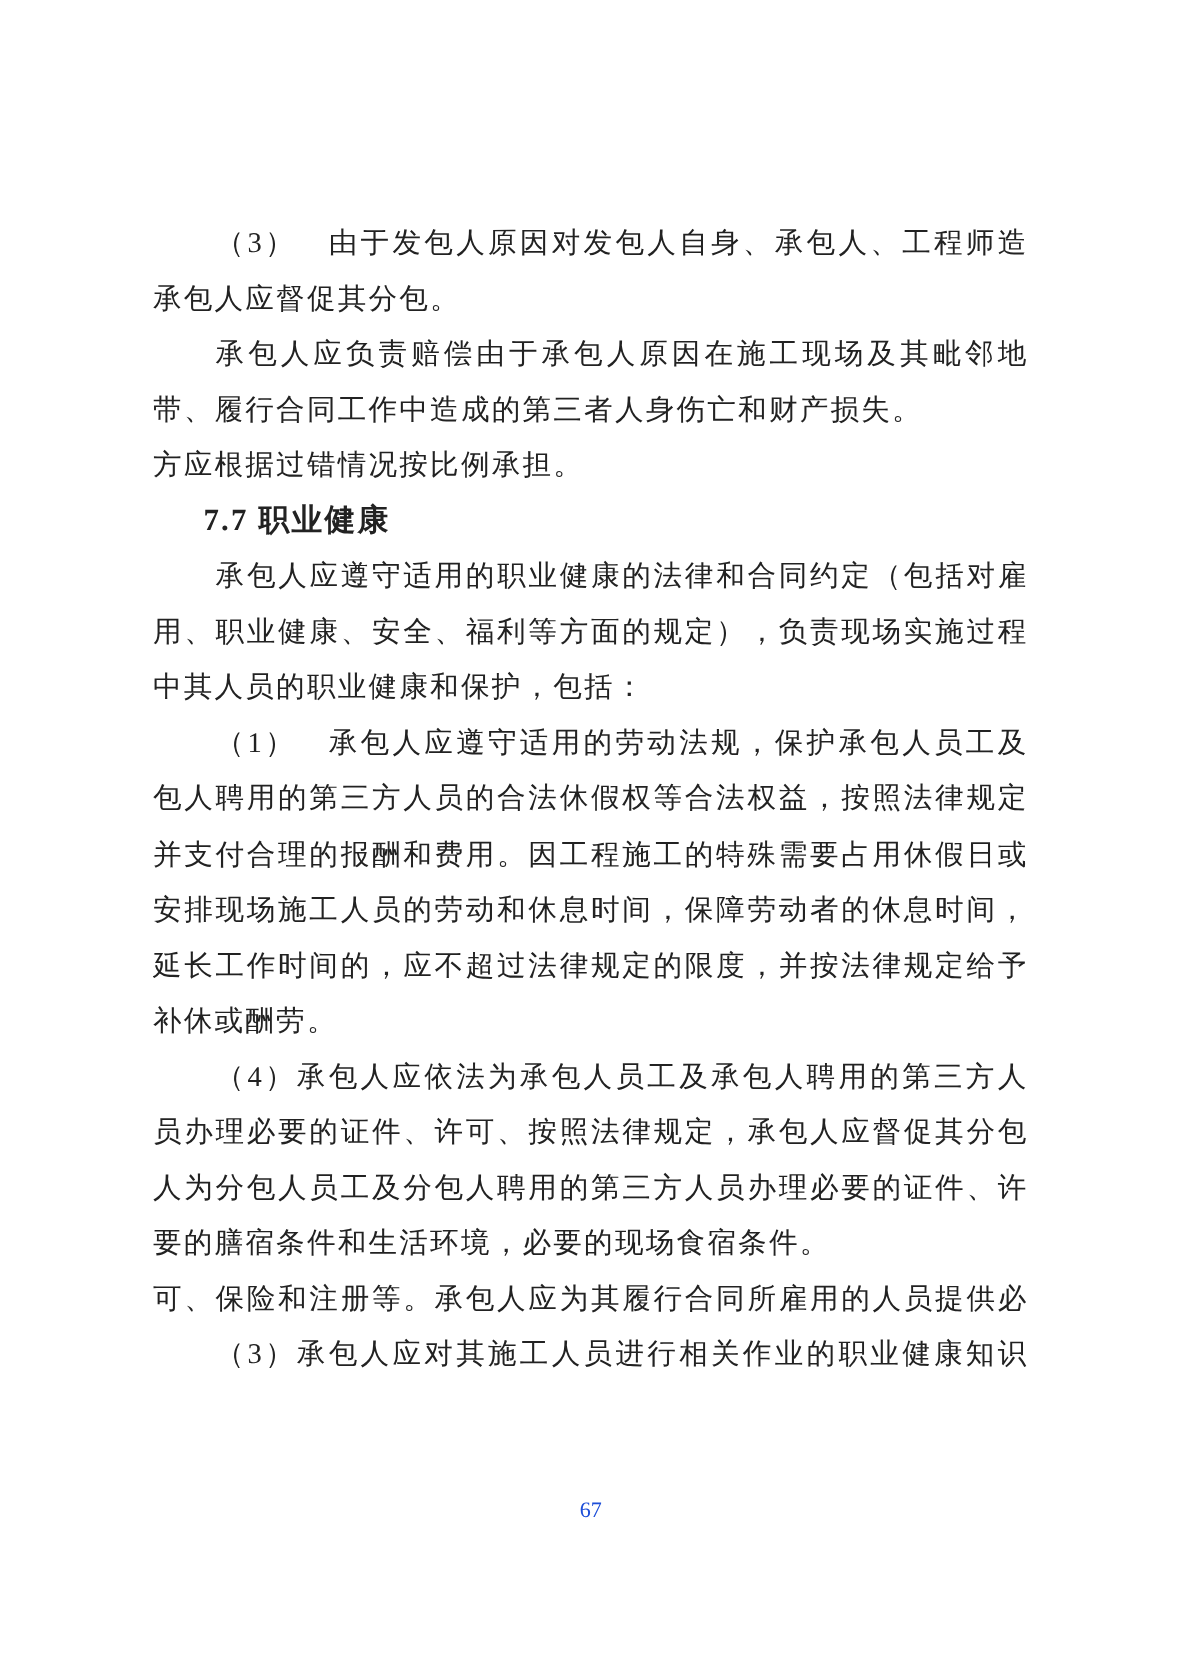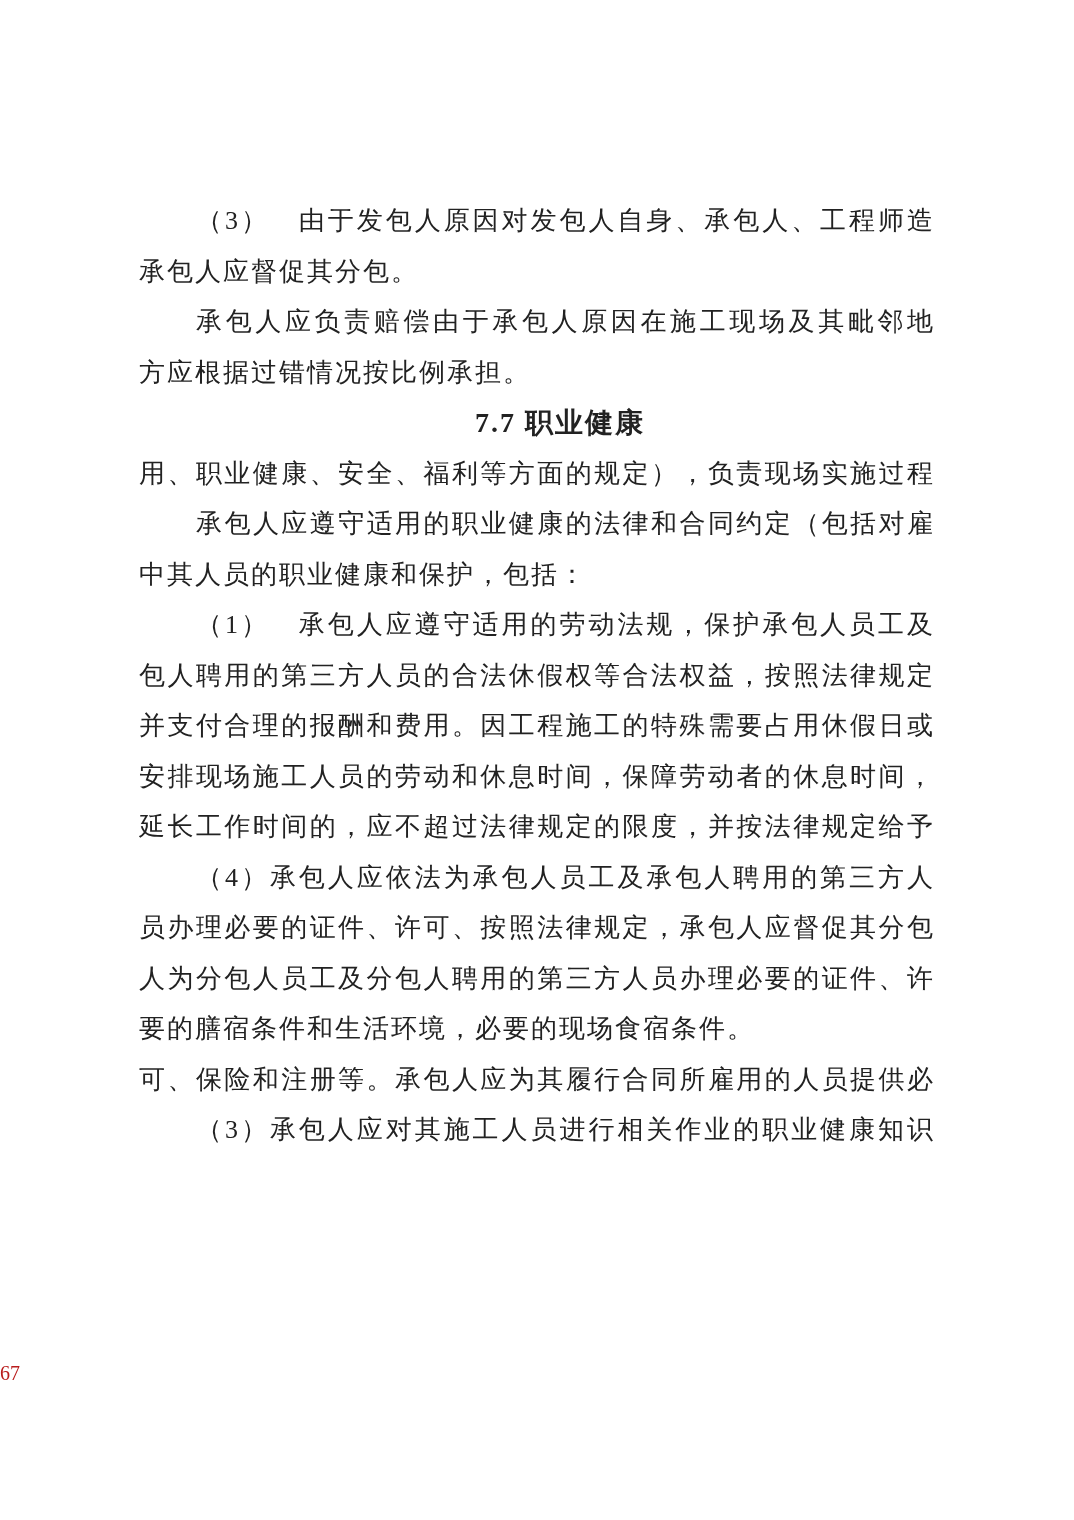--- a/index.html
+++ b/index.html
@@ -37,50 +37,51 @@
     text-justify: inter-character;
   }
   .line.i2 {
     padding-left: 57px;
   }
   .line.heading {
     padding-left: 46px;
     font-weight: bold;
     font-size: 28px;
     letter-spacing: 2px;
-    text-align: center;
   }
   .pagenum {
     position: absolute;
     top: 1362px;
     left: 0;
     width: 100%;
-    text-align: left;
+    text-align: center;
     font-size: 20px;
-    color: #b91c1c;
+    color: #1d4ed8;
   }
 </style>
 </head>
 <body>
 
 <div class="page">
   <div class="text-body">
     <div class="line i2 j">（3）　由于发包人原因对发包人自身、承包人、工程师造成</div>
     <div class="line">承包人应督促其分包。</div>
     <div class="line i2 j">承包人应负责赔偿由于承包人原因在施工现场及其毗邻地</div>
+    <div class="line">带、履行合同工作中造成的第三者人身伤亡和财产损失。</div>
     <div class="line">方应根据过错情况按比例承担。</div>
     <div class="line heading">7.7 职业健康</div>
+    <div class="line i2 j">承包人应遵守适用的职业健康的法律和合同约定（包括对雇</div>
     <div class="line j">用、职业健康、安全、福利等方面的规定），负责现场实施过程</div>
-    <div class="line i2 j">承包人应遵守适用的职业健康的法律和合同约定（包括对雇</div>
     <div class="line">中其人员的职业健康和保护，包括：</div>
     <div class="line i2 j">（1）　承包人应遵守适用的劳动法规，保护承包人员工及承</div>
     <div class="line j">包人聘用的第三方人员的合法休假权等合法权益，按照法律规定</div>
     <div class="line j">并支付合理的报酬和费用。因工程施工的特殊需要占用休假日或</div>
     <div class="line j">安排现场施工人员的劳动和休息时间，保障劳动者的休息时间，</div>
     <div class="line j">延长工作时间的，应不超过法律规定的限度，并按法律规定给予</div>
+    <div class="line">补休或酬劳。</div>
     <div class="line i2 j">（4）承包人应依法为承包人员工及承包人聘用的第三方人</div>
     <div class="line j">员办理必要的证件、许可、按照法律规定，承包人应督促其分包</div>
     <div class="line j">人为分包人员工及分包人聘用的第三方人员办理必要的证件、许</div>
     <div class="line">要的膳宿条件和生活环境，必要的现场食宿条件。</div>
     <div class="line j">可、保险和注册等。承包人应为其履行合同所雇用的人员提供必</div>
     <div class="line i2 j">（3）承包人应对其施工人员进行相关作业的职业健康知识</div>
   </div>
   <div class="pagenum">67</div>
 </div>
 

